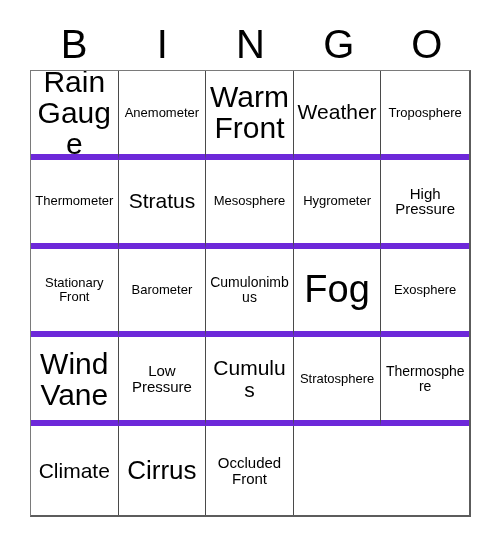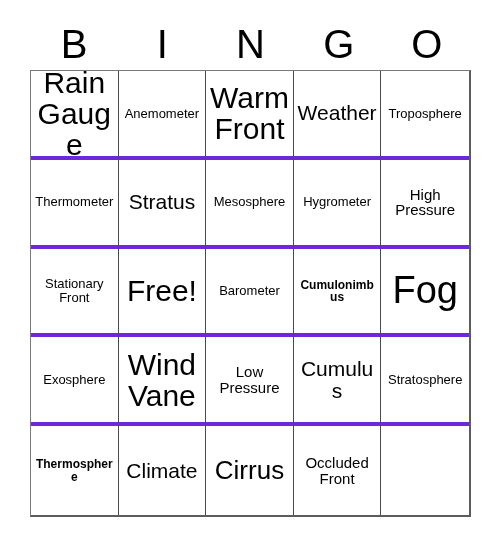--- a/index.html
+++ b/index.html
@@ -57,21 +57,21 @@
     border-bottom: 2px solid #5c5c5c;
     display: grid;
     grid-template-columns: repeat(5, 1fr);
     grid-template-rows: repeat(5, 1fr);
     background: #ffffff;
   }
 
   .cell {
     box-sizing: border-box;
     border-right: 1px solid #4a4a4a;
-    border-bottom: 4px solid #6d28d9;
+    border-bottom: 6px solid #6d28d9;
     display: flex;
     align-items: center;
     justify-content: center;
     text-align: center;
     padding: 2px 3px;
     overflow: hidden;
     background: #ffffff;
   }
   .grid .cell:nth-child(5n) { border-right: none; }
   .grid .cell:nth-child(n+21) { border-bottom: none; }
@@ -84,21 +84,21 @@
     color: #000000;
   }
 
   
   .fs-xxl .cell-text { font-size: 38px; }
   .fs-xl  .cell-text { font-size: 30px; }
   .fs-lg  .cell-text { font-size: 26px; }
   .fs-md  .cell-text { font-size: 21px; }
   .fs-sm  .cell-text { font-size: 15px; }
   .fs-xs  .cell-text { font-size: 13px; text-align: center; }
-  .fs-xxs .cell-text { font-size: 12px; font-weight: bold; }
+  .fs-xxs .cell-text { font-size: 14px; }
 </style>
 </head>
 <body>
 
 <div class="card">
 
   <div class="header-row">
     <div class="header-cell">B</div>
     <div class="header-cell">I</div>
     <div class="header-cell">N</div>
@@ -133,23 +133,20 @@
       </div>
       <div class="cell fs-xs">
         <span class="cell-text">Hygrometer</span>
       </div>
       <div class="cell fs-sm">
         <span class="cell-text">High Pressure</span>
       </div>
       <div class="cell fs-xs">
         <span class="cell-text">Stationary Front</span>
       </div>
-      <div class="cell fs-xl">
-        <span class="cell-text">Free!</span>
-      </div>
       <div class="cell fs-xs">
         <span class="cell-text">Barometer</span>
       </div>
       <div class="cell fs-xxs">
         <span class="cell-text">Cumulonimbus</span>
       </div>
       <div class="cell fs-xxl">
         <span class="cell-text">Fog</span>
       </div>
       <div class="cell fs-xs">

